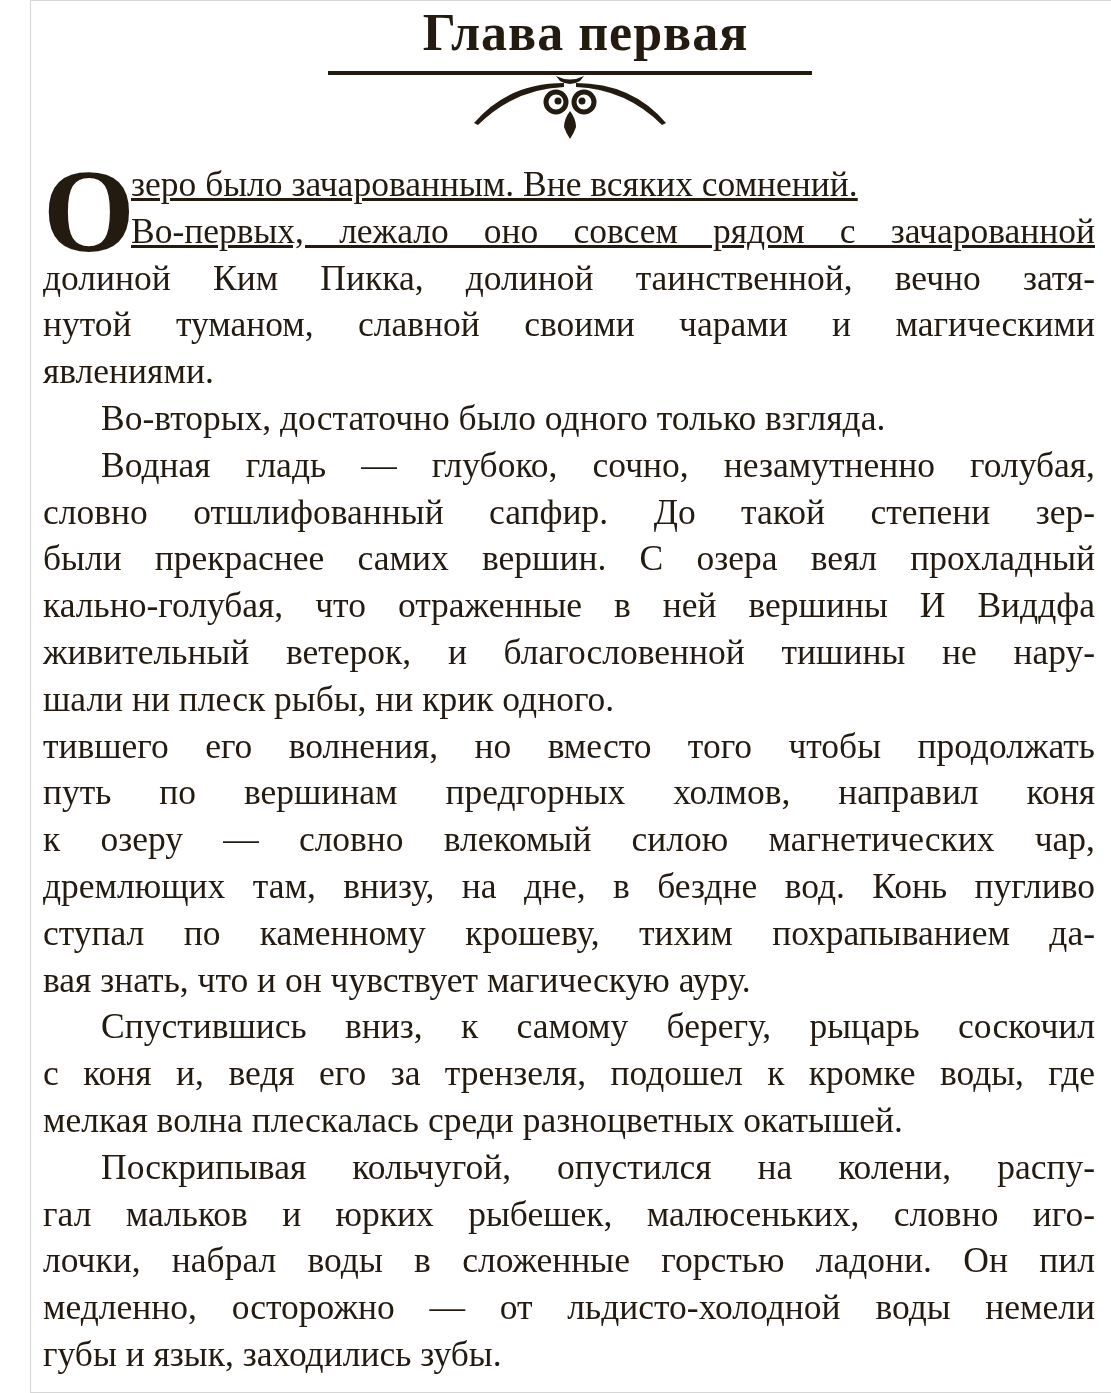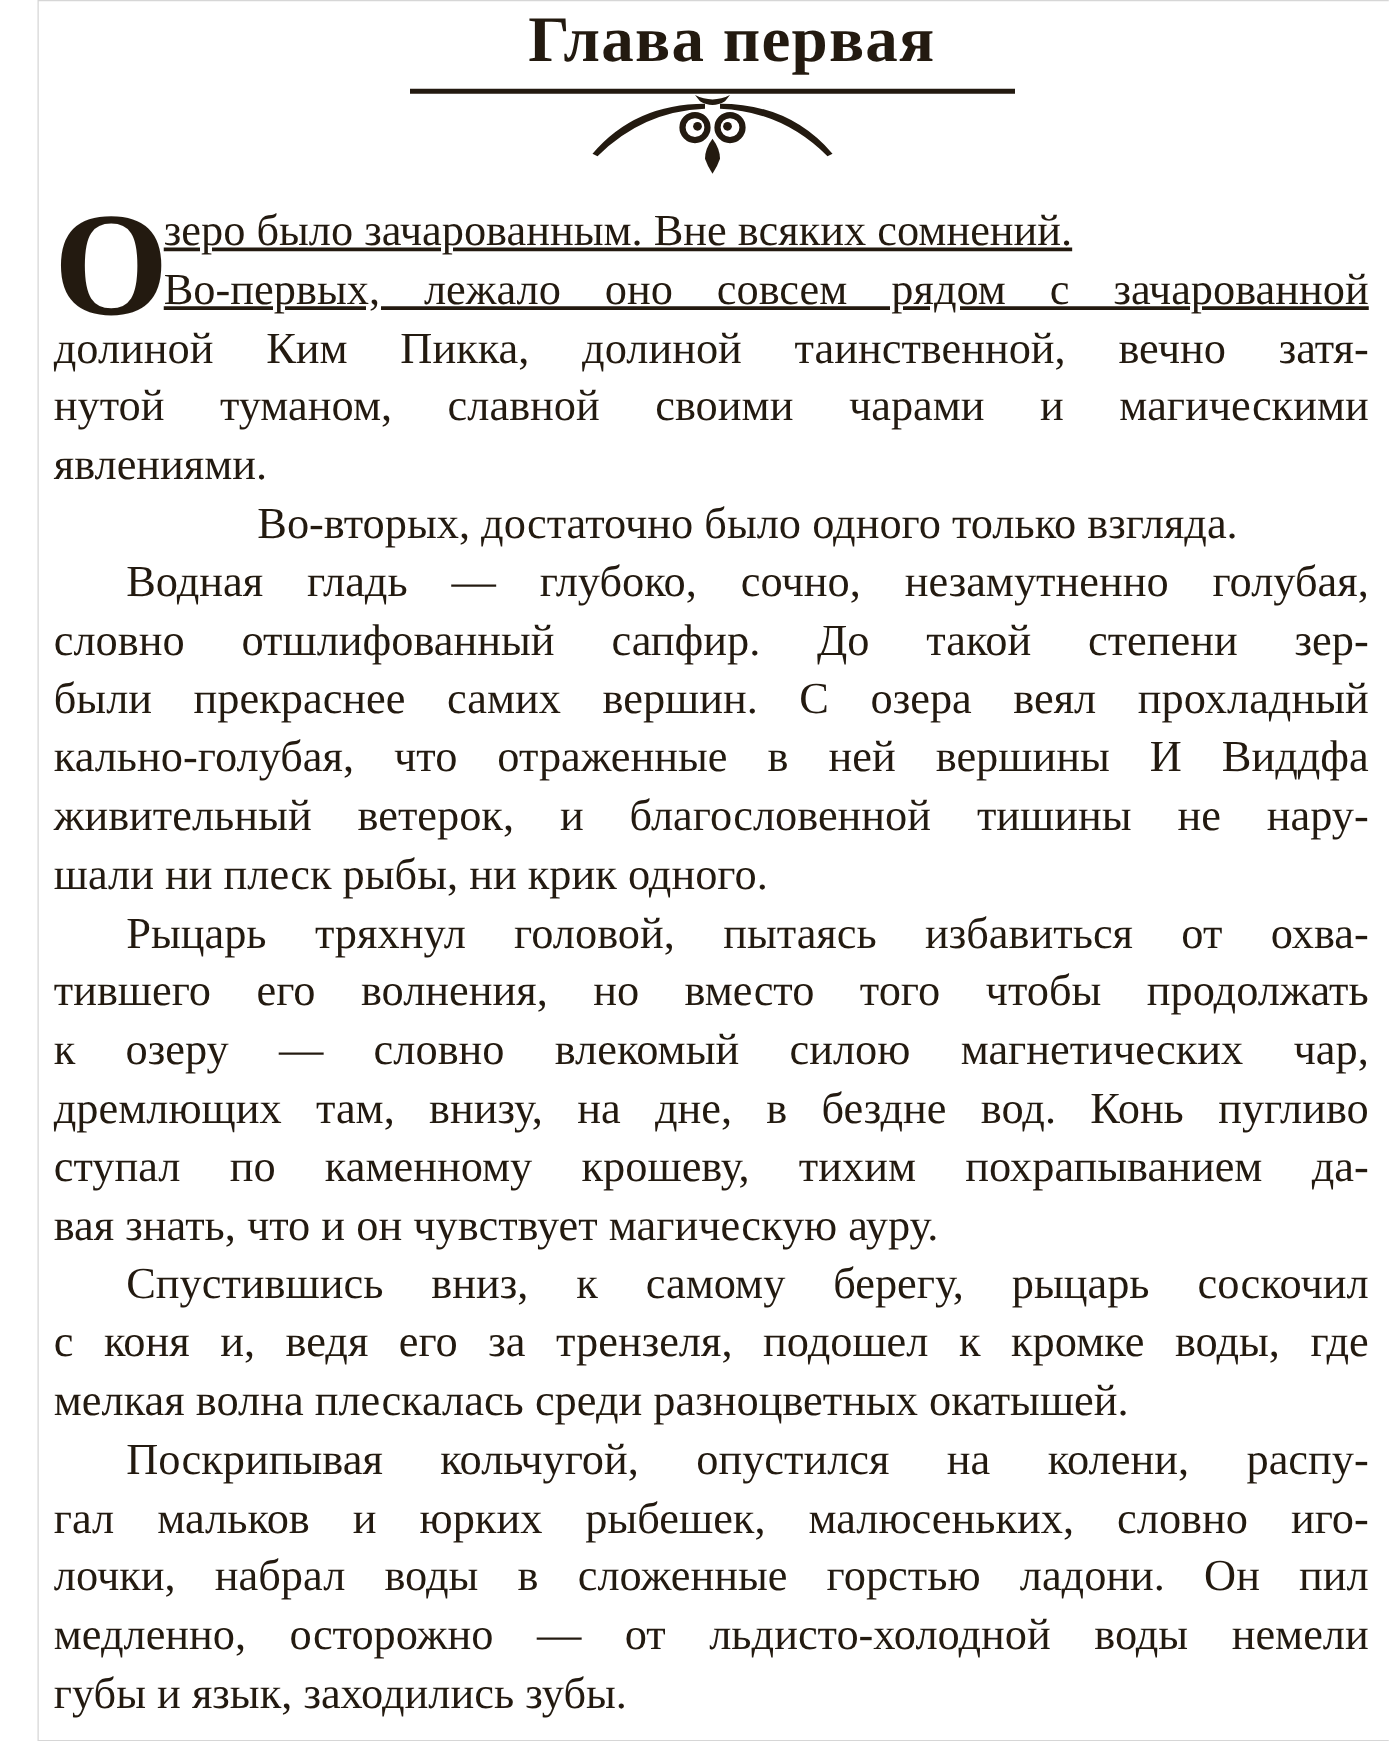--- a/index.html
+++ b/index.html
@@ -35,21 +35,21 @@
     width: 1052px;
     font-size: 35.5px;
     line-height: 46.8px;
   }
   .line {
     display: block;
     white-space: nowrap;
     height: 46.8px;
   }
   .line.j { text-align: justify; text-align-last: justify; }
-  .line.indent { padding-left: 58px; text-align: center; }
+  .line.indent { padding-left: 58px; }
   .line.drop { padding-left: 88px; text-decoration: underline; }
   .dropcap {
     position: absolute; left: 0px; top: 6px;
     font-size: 118px; line-height: 90px;
     font-weight: bold;
     color: #231a10;
   }
 </style>
 </head>
 <body>
@@ -84,22 +84,22 @@
         <span class="line j">долиной Ким Пикка, долиной таинственной, вечно затя-</span>
         <span class="line j">нутой туманом, славной своими чарами и магическими</span>
         <span class="line">явлениями.</span>
         <span class="line indent">Во-вторых, достаточно было одного только взгляда.</span>
         <span class="line j indent">Водная гладь — глубоко, сочно, незамутненно голубая,</span>
         <span class="line j">словно отшлифованный сапфир. До такой степени зер-</span>
         <span class="line j">были прекраснее самих вершин. С озера веял прохладный</span>
         <span class="line j">кально-голубая, что отраженные в ней вершины И Виддфа</span>
         <span class="line j">живительный ветерок, и благословенной тишины не нару-</span>
         <span class="line">шали ни плеск рыбы, ни крик одного.</span>
-        <span class="line j indent">Рыцарь тряхнул головой, пытаясь избавиться от охва-</span>
         <span class="line j">тившего его волнения, но вместо того чтобы продолжать</span>
+        <span class="line j">путь по вершинам предгорных холмов, направил коня</span>
         <span class="line j">к озеру — словно влекомый силою магнетических чар,</span>
         <span class="line j">дремлющих там, внизу, на дне, в бездне вод. Конь пугливо</span>
         <span class="line j">ступал по каменному крошеву, тихим похрапыванием да-</span>
         <span class="line">вая знать, что и он чувствует магическую ауру.</span>
         <span class="line j indent">Спустившись вниз, к самому берегу, рыцарь соскочил</span>
         <span class="line j">с коня и, ведя его за трензеля, подошел к кромке воды, где</span>
         <span class="line">мелкая волна плескалась среди разноцветных окатышей.</span>
         <span class="line j indent">Поскрипывая кольчугой, опустился на колени, распу-</span>
         <span class="line j">гал мальков и юрких рыбешек, малюсеньких, словно иго-</span>
         <span class="line j">лочки, набрал воды в сложенные горстью ладони. Он пил</span>

